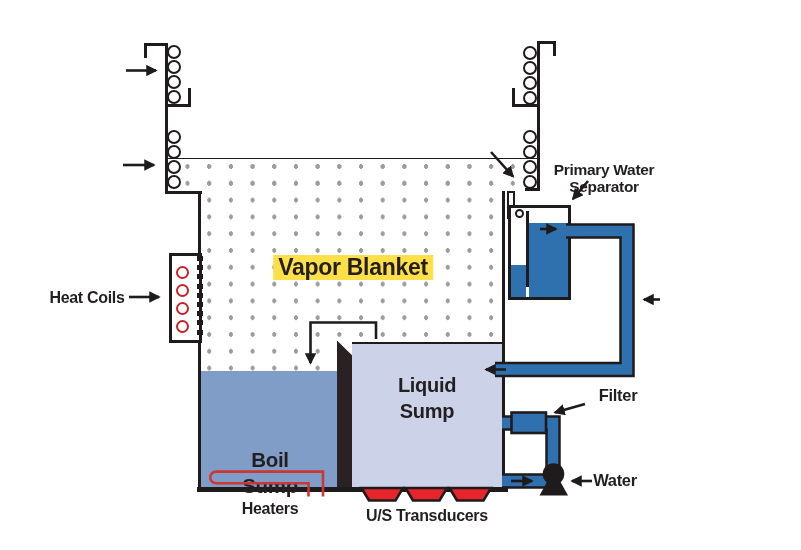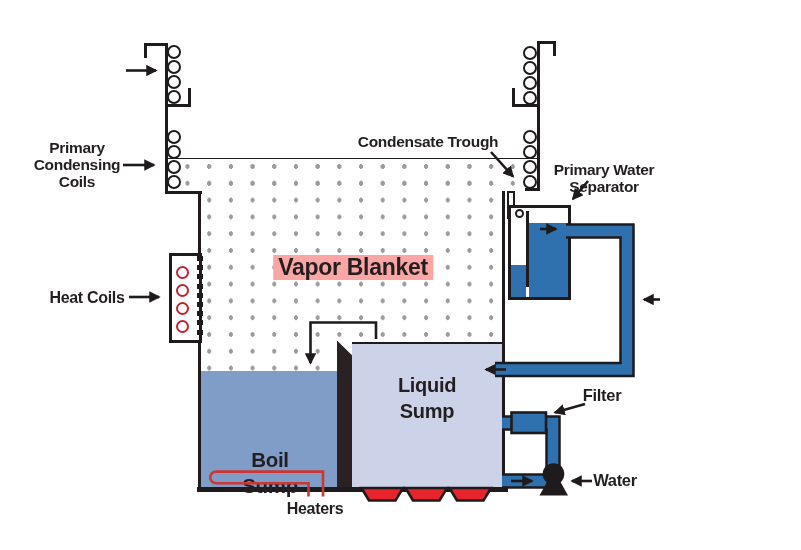--- a/index.html
+++ b/index.html
@@ -83,34 +83,31 @@
   <div class="rc" style="left:176px;top:284px;"></div>
   <div class="rc" style="left:176px;top:302px;"></div>
   <div class="rc" style="left:176px;top:319.5px;"></div>
 
   <div style="position:absolute;left:508px;top:205px;width:63px;height:95px;border:3px solid var(--line-black,#1f1b1c);background:#fff;box-sizing:border-box;"></div>
   <div class="fill" style="left:528.5px;top:222.5px;width:39.5px;height:74.5px;background:var(--pipe-blue,#2e71ae);"></div>
   <div class="fill" style="left:511px;top:265px;width:15px;height:32px;background:var(--pipe-blue,#2e71ae);"></div>
   <div class="k" style="left:526px;top:210.5px;width:2.5px;height:76.5px;"></div>
   <div style="position:absolute;left:515px;top:209px;width:9px;height:9px;border:2px solid var(--line-black,#1f1b1c);border-radius:50%;background:#fff;box-sizing:border-box;"></div>
 
-  <div class="lbl" style="left:77px;top:139px;">Primary
-Condensing
-Coils</div>
   <div class="lbl" style="left:87px;top:289px;font-size:16px;">Heat Coils</div>
-  <div class="lbl" style="left:428px;top:132.5px;white-space:nowrap;">Condensate Trough</div>
   <div class="lbl" style="left:604px;top:161px;">Primary Water
 Separator</div>
-  <div class="lbl" style="left:353px;top:255px;font-size:23px;line-height:25px;white-space:nowrap;background:#fca5a5;padding:0 5px;">Vapor Blanket</div>
+  <div class="lbl" style="left:353px;top:255px;font-size:23px;line-height:25px;white-space:nowrap;background:#fde047;padding:0 5px;">Vapor Blanket</div>
   <div class="lbl" style="left:270px;top:399px;font-size:20.5px;line-height:26px;margin-top:48px;">Boil
 Sump</div>
   <div class="lbl" style="left:427px;top:372px;font-size:20px;line-height:26px;">Liquid
 Sump</div>
-  <div class="lbl" style="left:270px;top:500px;font-size:16px;margin-left:45px;">Heaters</div>
-  <div class="lbl" style="left:602px;top:387px;font-size:16.5px;text-align:right;">Filter</div>
+  <div class="lbl" style="left:270px;top:500px;font-size:16px;">Heaters</div>
+  <div class="lbl" style="left:427px;top:507px;font-size:16px;white-space:nowrap;">U/S Transducers</div>
+  <div class="lbl" style="left:618px;top:387px;font-size:16.5px;text-align:right;">Filter</div>
   <div class="lbl" style="left:615px;top:471.5px;font-size:16.5px;">Water</div>
 
   <svg class="overlay" width="801" height="550" viewBox="0 0 801 550">
     <defs>
       <marker id="ah" viewBox="0 0 10 10" refX="8.5" refY="5" markerWidth="4.4" markerHeight="4.4" orient="auto-start-reverse">
         <path d="M0,0 L10,5 L0,10 z" fill="#1f1b1c"></path>
       </marker>
     </defs>
 
     <g>

